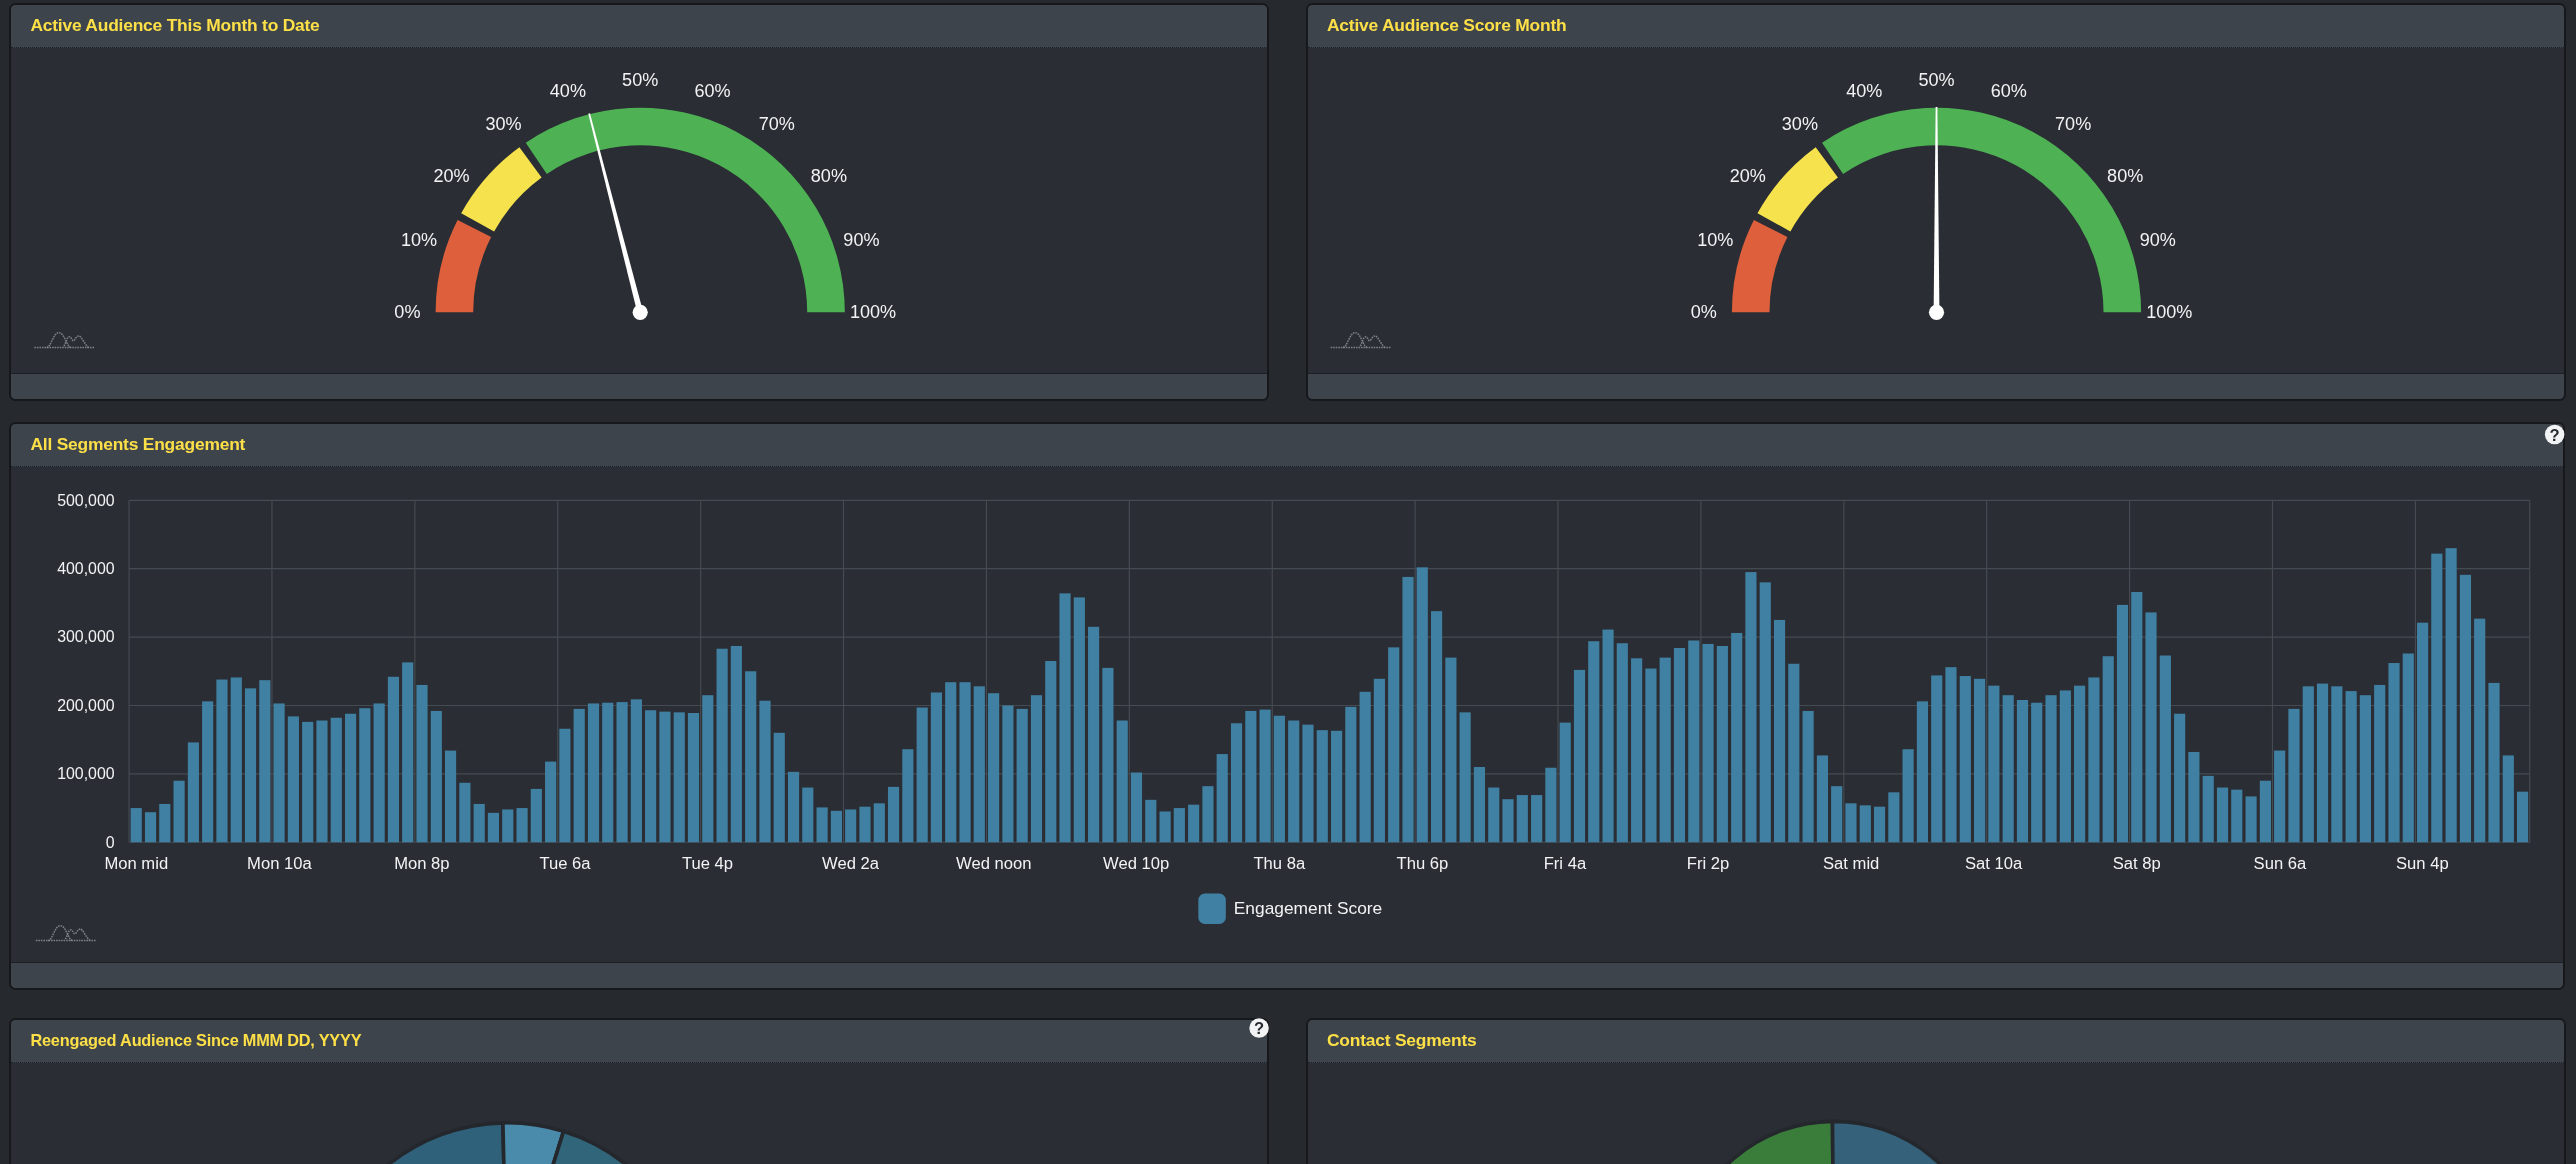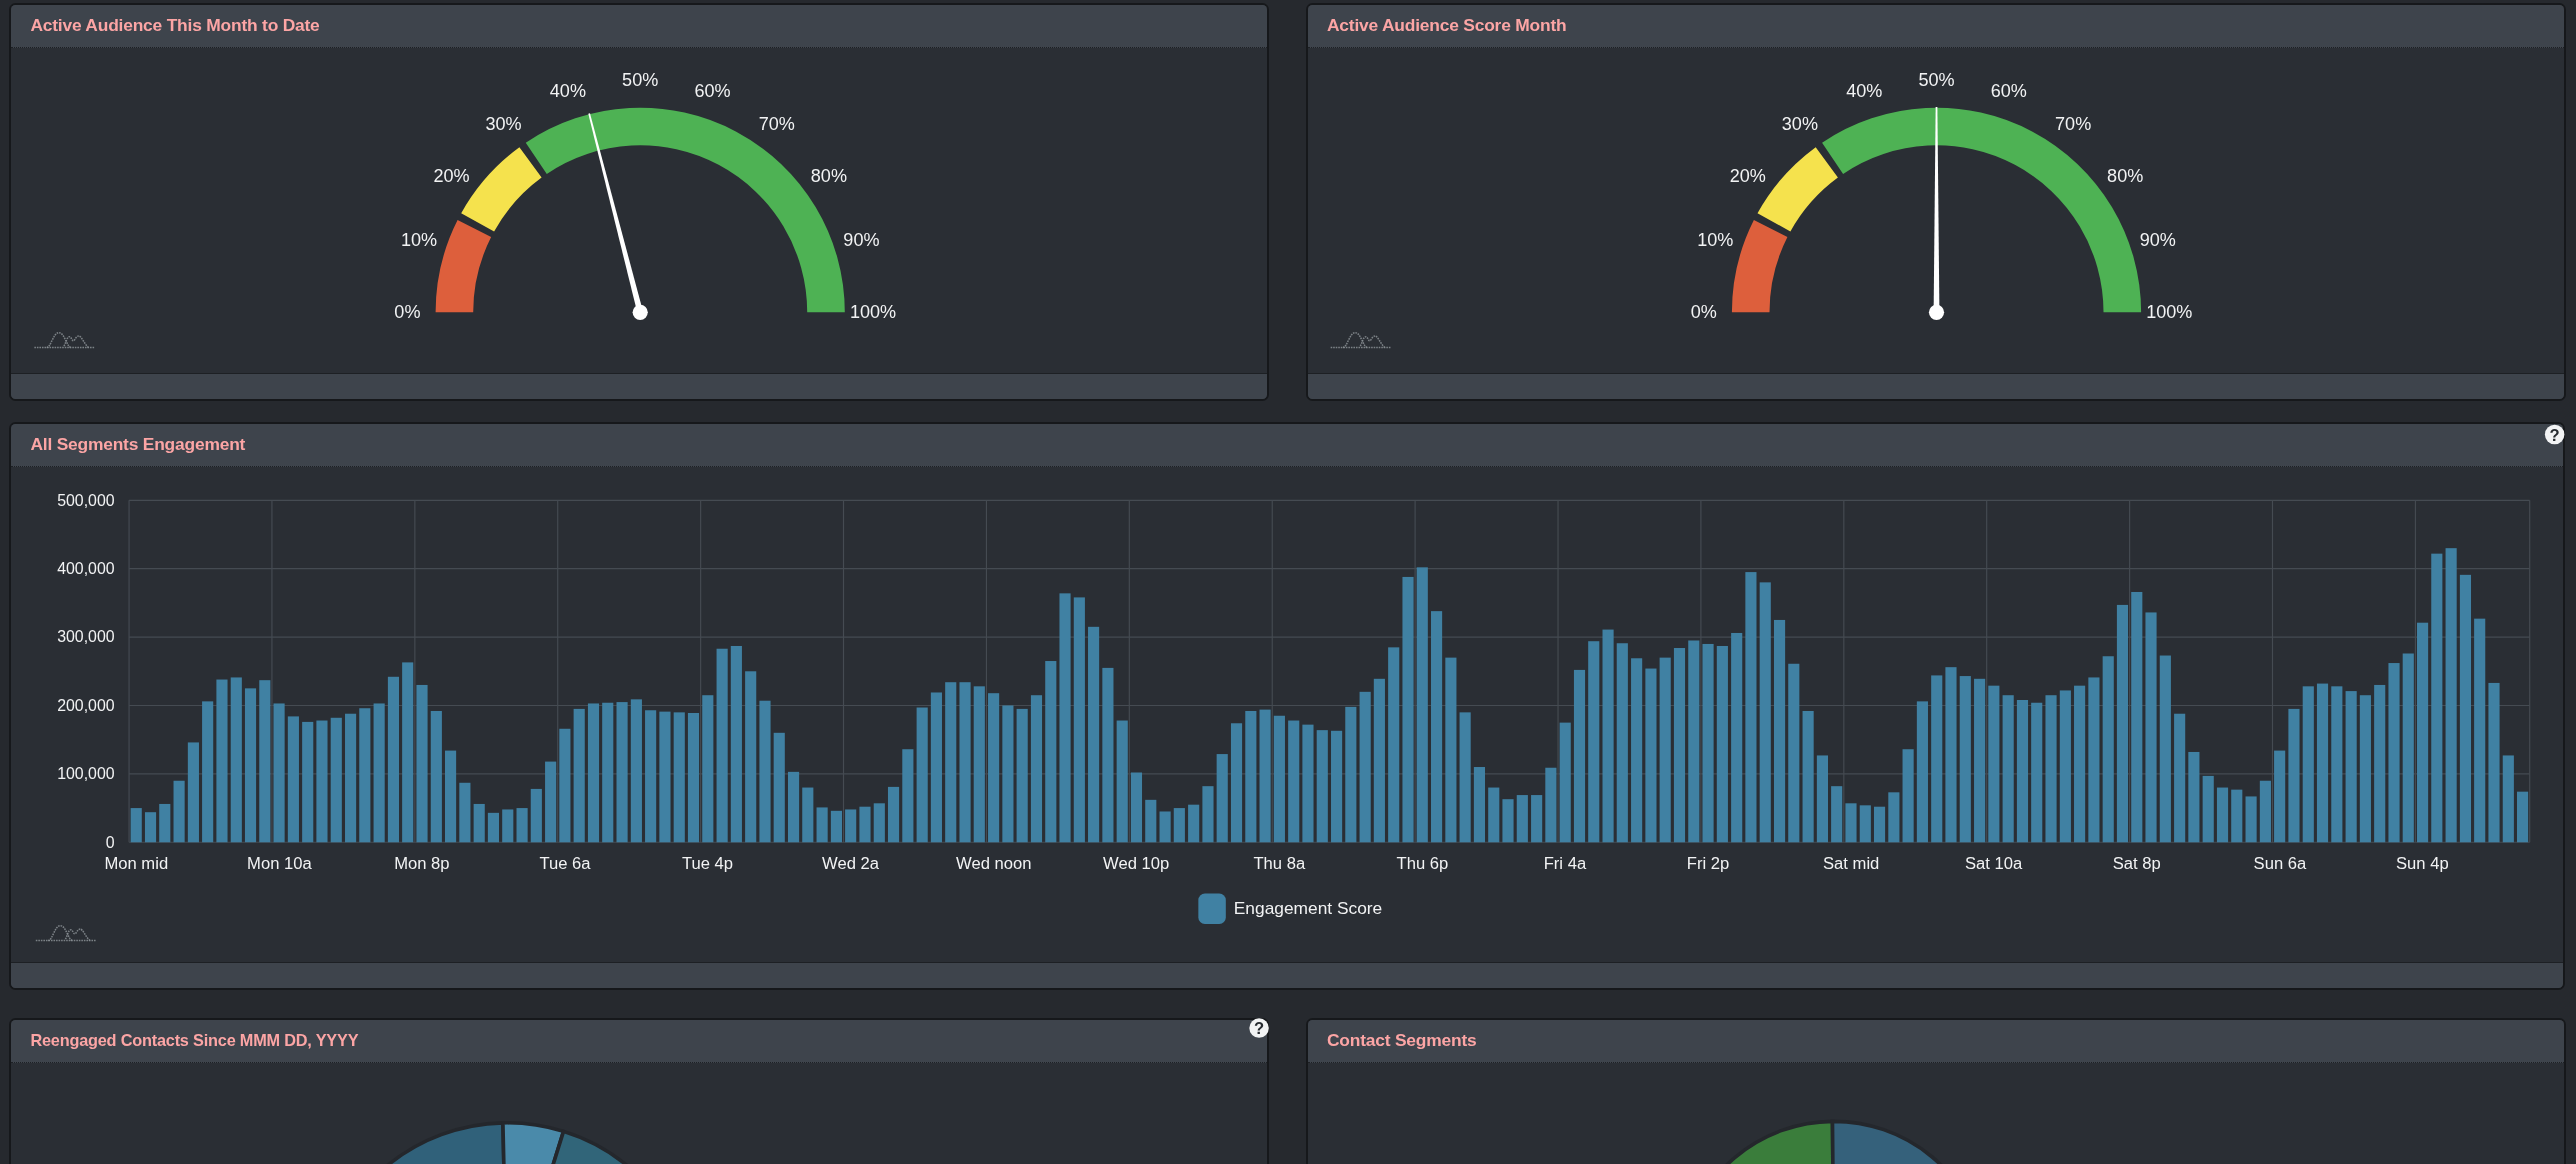--- a/index.html
+++ b/index.html
@@ -1,38 +1,38 @@
 <!DOCTYPE html>
 <html style="font-size:11.6px"><head><meta charset="utf-8"><style>
 * { margin:0; padding:0; box-sizing:border-box; }
 html,body { width:2576px; height:1164px; background:#26292e; overflow:hidden;
   font-family:"Liberation Sans", sans-serif; }
 .panel { position:absolute; background:#2a2e34; border:2.2px solid #16181b;
   border-radius:6.5px; overflow:hidden; }
-.head { height:43px; background:#3e444c; color:#fca5a5; font-size:17.4px;
+.head { height:43px; background:#3e444c; color:#fde047; font-size:17.4px;
   font-weight:bold; line-height:40px; padding-left:19px; letter-spacing:-0.2px;
   border-bottom:1.4px dotted #1d2024; }
 .foot { position:absolute; bottom:0; left:0; right:0; height:26px;
   background:#3e444c; border-top:1.4px solid #1d2024; }
 </style></head>
 <body>
 <div class="panel" style="left:9.4px;top:2.9px;width:1260px;height:398px">
     <div class="head" style="font-size:17.4px">Active Audience This Month to Date</div>
     <div class="foot"></div>
   </div>
 <div class="panel" style="left:1306px;top:2.9px;width:1260px;height:398px">
     <div class="head" style="font-size:17.4px">Active Audience Score Month</div>
     <div class="foot"></div>
   </div>
 <div class="panel" style="left:9.4px;top:422px;width:2556px;height:568px">
     <div class="head" style="font-size:17.4px">All Segments Engagement</div>
     <div class="foot"></div>
   </div>
 <div class="panel" style="left:9.4px;top:1018px;width:1260px;height:289px">
-    <div class="head" style="font-size:16.3px">Reengaged Contacts Since MMM DD, YYYY</div>
+    <div class="head" style="font-size:16.3px">Reengaged Audience Since MMM DD, YYYY</div>
   </div>
 <div class="panel" style="left:1306px;top:1018px;width:1260px;height:289px">
     <div class="head" style="font-size:17.4px">Contact Segments</div>
   </div>
 <svg width="2576" height="1164" viewBox="0 0 3562 1610" font-family="'Liberation Sans', sans-serif" style="position:absolute;left:0;top:0">
 <path d="M602.0 432.0 A283 283 0 0 1 632.4 304.3 L678.8 327.8 A231 231 0 0 0 654.0 432.0 Z" fill="#dd5f3c"></path>
 <path d="M637.4 294.9 A283 283 0 0 1 717.9 203.6 L748.6 245.5 A231 231 0 0 0 682.9 320.1 Z" fill="#f5e24d"></path>
 <path d="M726.7 197.4 A283 283 0 0 1 1168.0 432.0 L1116.0 432.0 A231 231 0 0 0 755.8 240.5 Z" fill="#4eb254"></path>
 <text x="563" y="432" font-size="25" fill="#f2f3f4" text-anchor="middle" dominant-baseline="central">0%</text>
 <text x="579" y="332" font-size="25" fill="#f2f3f4" text-anchor="middle" dominant-baseline="central">10%</text>

